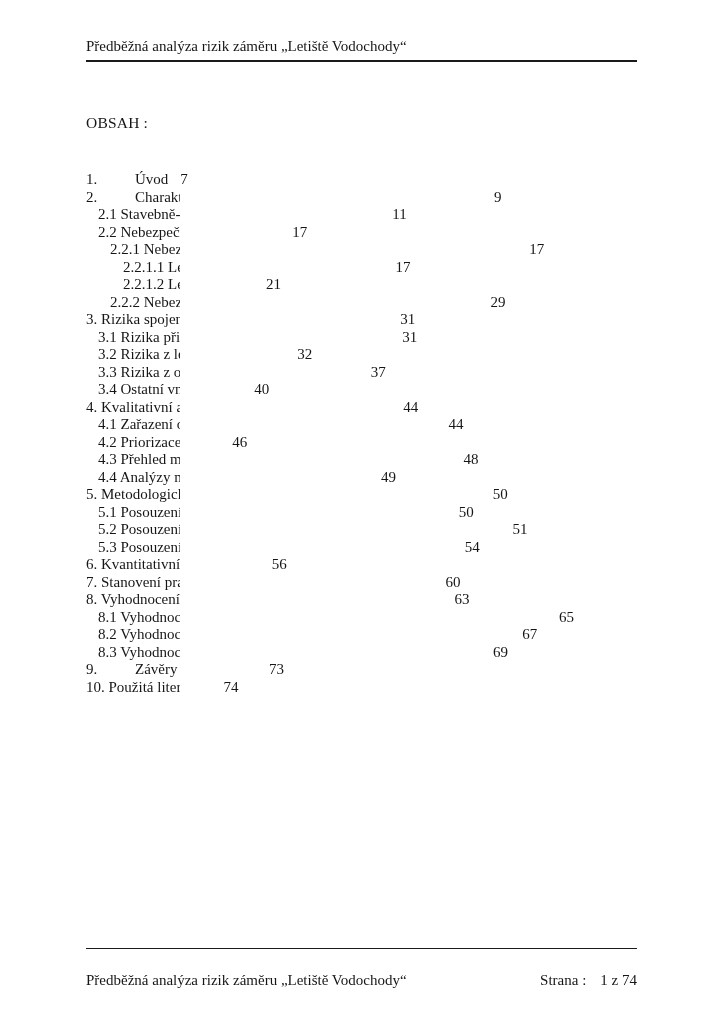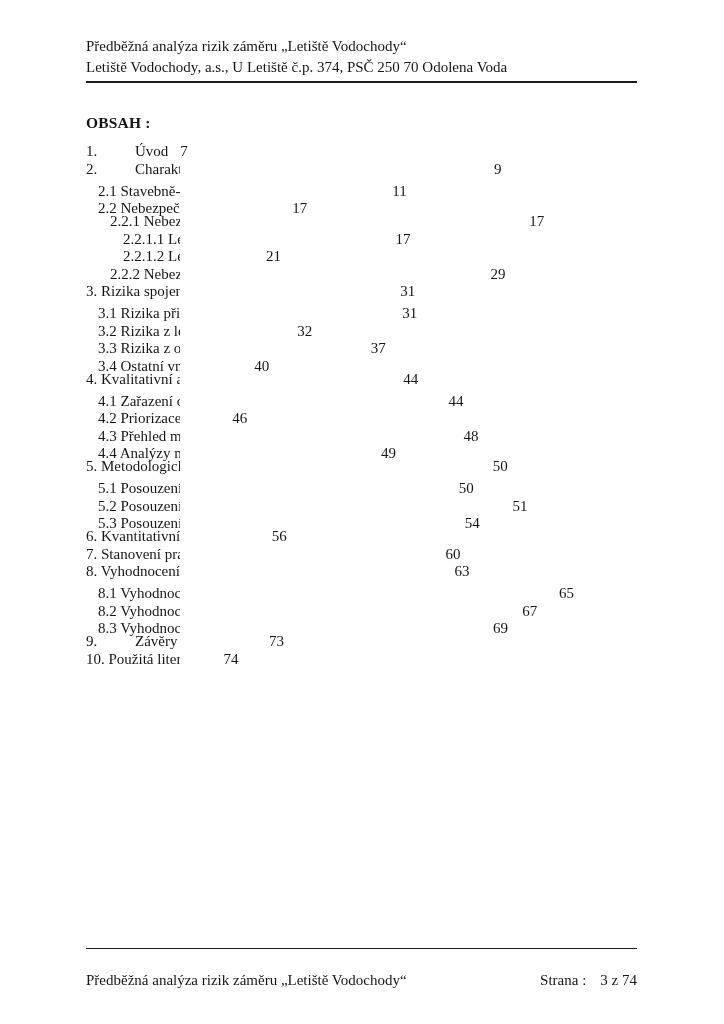--- a/index.html
+++ b/index.html
@@ -29,21 +29,21 @@
     padding-bottom: 3px;
   }
   .doc-header .hline { white-space: nowrap; }
 
   
   .toc-heading {
     position: absolute;
     left: 86px;
     top: 114px;
     font-size: 15.5px;
-    font-weight: bold;
+    font-weight: normal;
     letter-spacing: 0.2px;
   }
 
   
   .toc-list {
     position: absolute;
     left: 86px;
     right: 87px;
     top: 143px;
     font-size: 15px;
@@ -57,21 +57,21 @@
   }
   .toc-row.ind-0 { padding-left: 0; }
   .toc-row.ind-1 { padding-left: 12px; }
   .toc-row.ind-2 { padding-left: 24px; }
   .toc-row.ind-3 { padding-left: 37px; }
   .toc-row .num {
     display: inline-block;
     width: 49px;
     flex: 0 0 auto;
   }
-  .toc-row .label { flex: 0 1 auto; }
+  .toc-row .label { flex: 0 1 auto; margin-top: 28px; }
   .toc-row .leader {
     flex: 1 1 auto;
     min-width: 10px;
     height: 17.5px;
     margin-left: 2px;
     margin-right: 1px;
     background-image: radial-gradient(circle, #1f1f1f 1.05px, rgba(0,0,0,0) 1.3px);
     background-size: 4.7px 4px;
     background-repeat: repeat-x;
     background-position: left 1px bottom 2.5px;
@@ -93,21 +93,20 @@
   }
   .doc-footer .right { display: flex; gap: 14px; margin-top: 16px; }
 </style>
 </head>
 <body>
 
 <div class="page">
 
   <div class="doc-header">
     <div class="hline">Předběžná analýza rizik záměru „Letiště Vodochody“</div>
-    <div class="hline">Letiště Vodochody, a.s., U Letiště č.p. 374,  PSČ 250 70 Odolena Voda</div>
   </div>
 
   <div class="toc-heading">OBSAH :</div>
 
   <div class="toc-list">
       <div class="toc-row ind-0 plain">
       <span class="num">1.</span>
       <span class="label">Úvod</span>
 
       <span class="page" style="margin-left: 12px;">7</span>
@@ -285,17 +284,17 @@
       <span class="label">10. Použitá literatura</span>
 
       <span class="page" style="margin-left: 12px;">74</span>
     </div>
     </div>
 
   <div class="doc-footer">
     <span>Předběžná analýza rizik záměru „Letiště Vodochody“</span>
     <span class="right">
       <span>Strana :</span>
-      <span>3 z 74</span>
+      <span>1 z 74</span>
     </span>
   </div>
 
 </div>
 
 </body></html>

